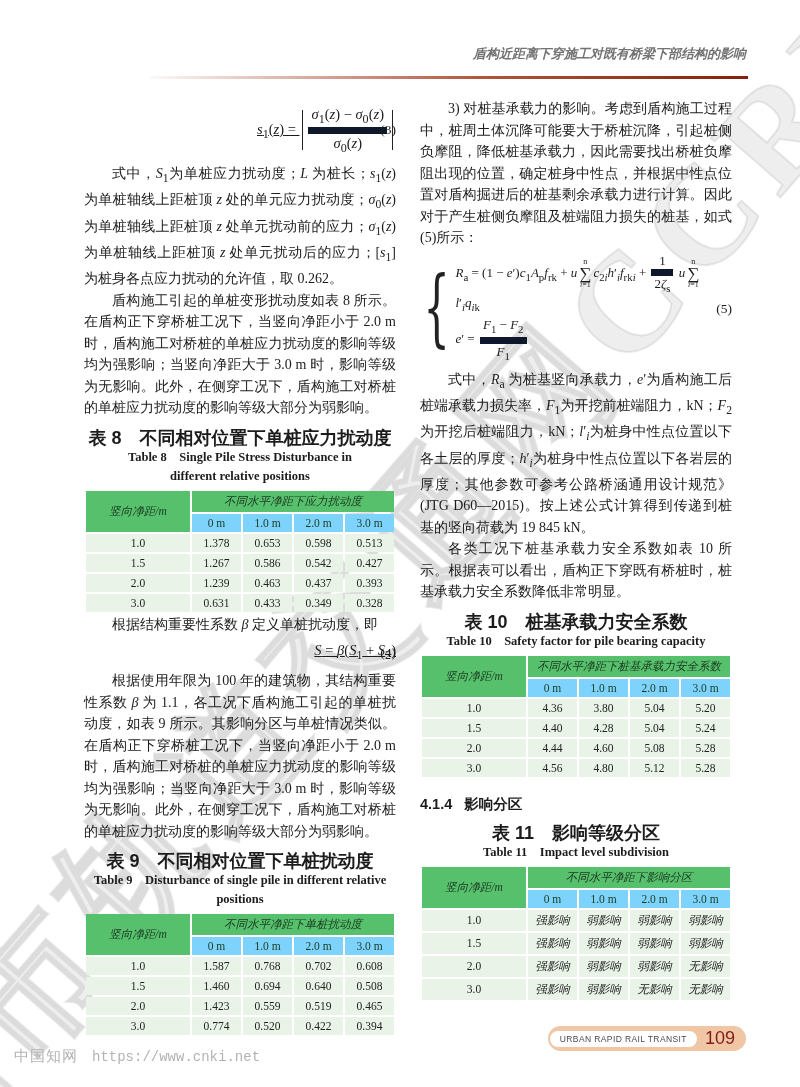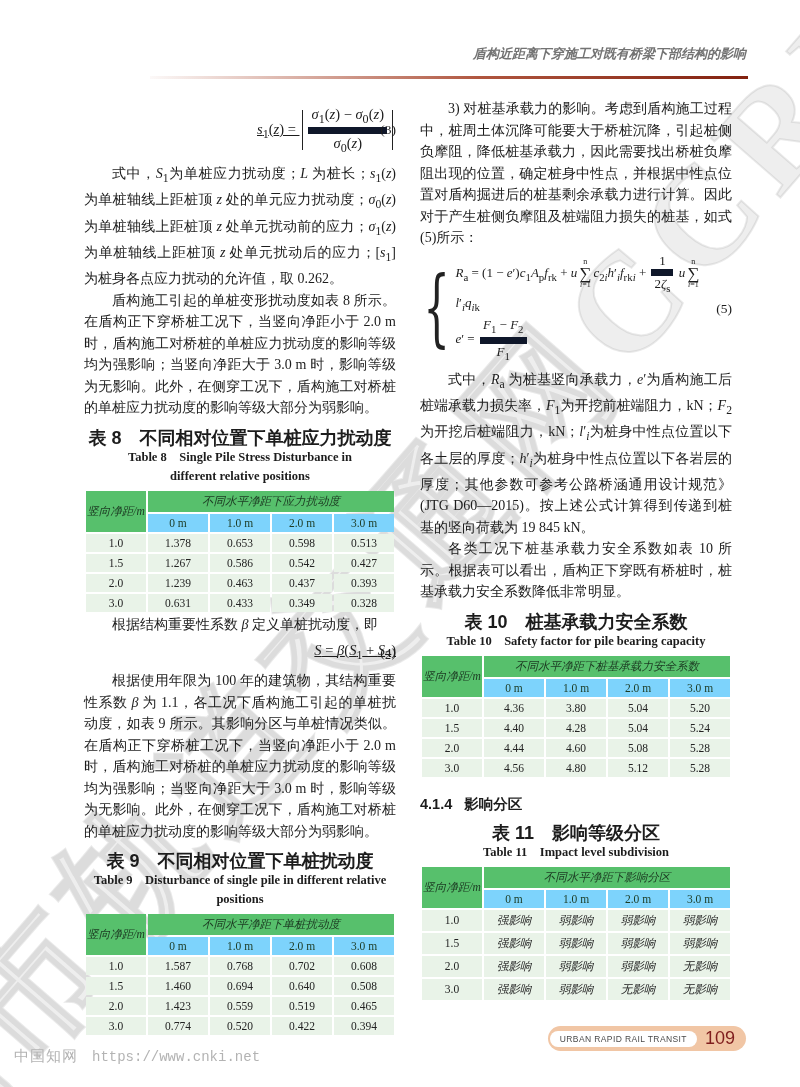--- a/index.html
+++ b/index.html
@@ -46,21 +46,21 @@
 
   
   .tbl{margin-top:10px;}
   .tbl-title-zh{text-align:center;font-weight:bold;font-size:18px;line-height:19px;
                 font-family:"Liberation Sans","DejaVu Sans",sans-serif;}
   .tbl-title-en{text-align:center;font-weight:bold;font-size:12.5px;line-height:19px;}
   table.ptable{width:100%;border-collapse:separate;border-spacing:2px;table-layout:fixed;margin-top:3px;}
   .ptable th,.ptable td{text-align:center;padding:3px 0;font-weight:normal;font-size:11.5px;}
   .ptable thead th{background:#57c06c;color:#1c3a22;}
   .ptable thead tr.sub th{background:#7dd3fc;font-style:normal;}
-  .ptable th.c0{width:60px;background:#57c06c;font-style:italic;}
+  .ptable th.c0{width:104px;background:#57c06c;font-style:italic;}
   .ptable th.span-h{font-style:italic;}
   .ptable tbody td{background:#e9f3e8;color:#222;}
   .ptable tbody td.kai{font-style:italic;}
 
   
   .section-h{margin:16px 0 6px 0;font-size:14.5px;font-weight:bold;
              font-family:"Liberation Sans","DejaVu Sans",sans-serif;}
   .section-h .sp{display:inline-block;width:12px;}
 
   

